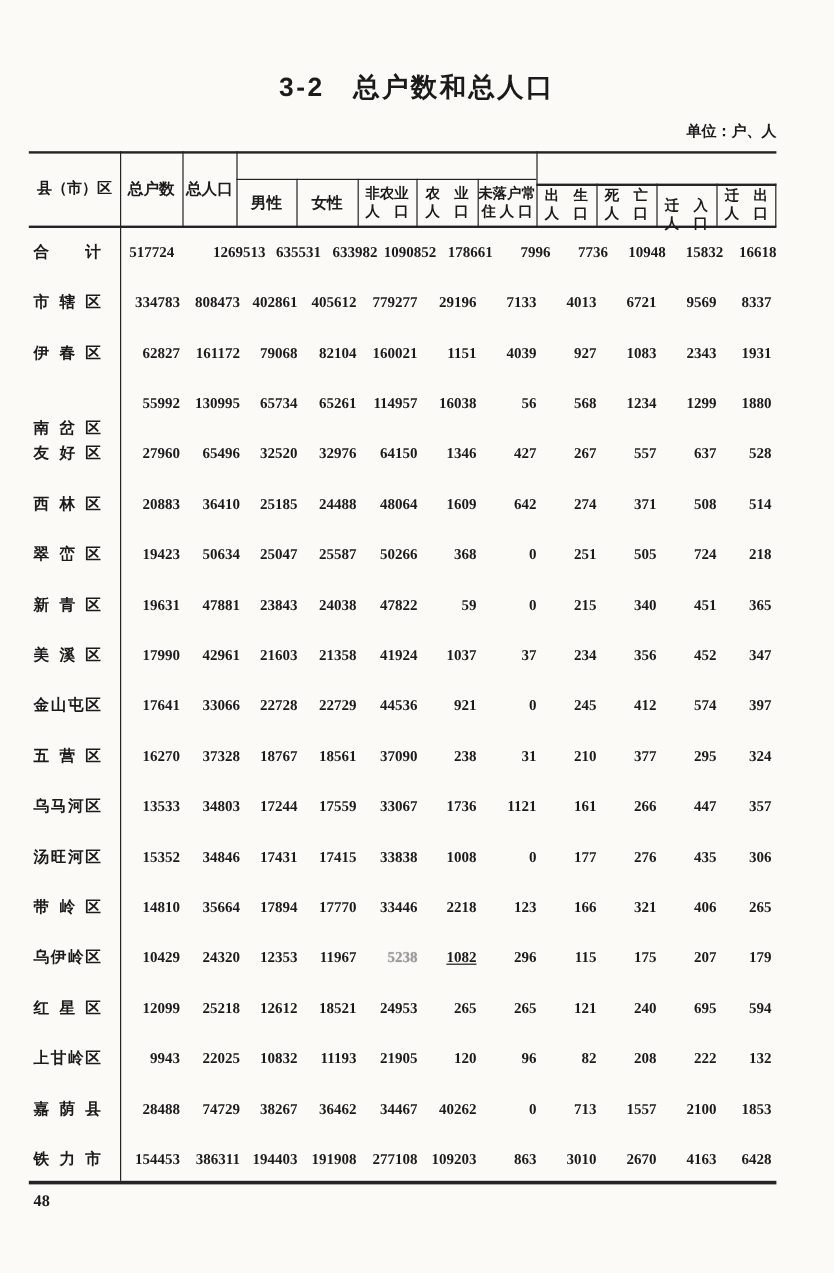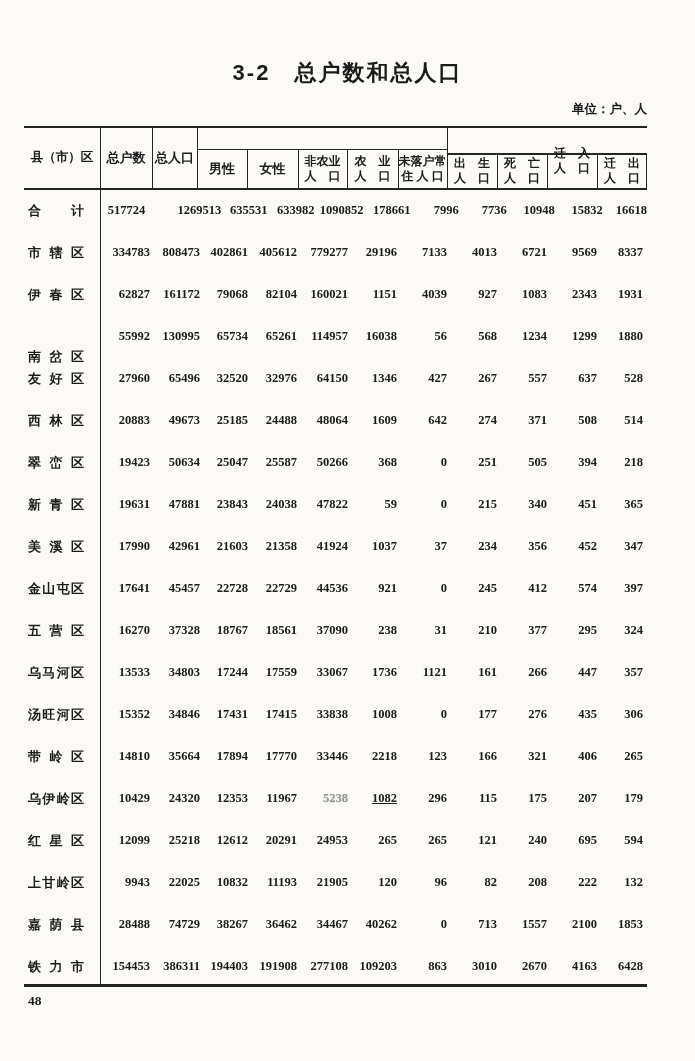--- a/index.html
+++ b/index.html
@@ -70,21 +70,21 @@
   .hc-households{left:76px;top:0;width:52px;height:63px;}
   .hc-totalpop{left:128px;top:0;width:45px;height:63px;}
   .hc-group{left:423px;top:0;width:200px;height:27px;}
   .hc-male{left:173px;top:23px;width:50px;height:40px;}
   .hc-female{left:223px;top:23px;width:51px;height:40px;}
   .hc-nonagri{left:274px;top:23px;width:49px;height:40px;}
   .hc-agri{left:323px;top:23px;width:51px;height:40px;}
   .hc-unreg{left:374px;top:23px;width:49px;height:40px;font-size:11.5px;}
   .hc-births{left:423px;top:27px;width:50px;height:36px;}
   .hc-deaths{left:473px;top:27px;width:50px;height:36px;}
-  .hc-movein{left:523px;top:9px;width:50px;height:52px;}
+  .hc-movein{left:523px;top:27px;width:50px;height:52px;}
   .hc-moveout{left:573px;top:27px;width:50px;height:36px;}
 
   
   .tbody{position:absolute;left:0;top:63px;width:623px;height:798px;}
   .trow{display:flex;height:42px;align-items:center;}
   .name-cell{width:76px;box-sizing:border-box;padding-left:4px;}
   .name-cell .nm{
     display:inline-block;width:56px;
     font-weight:bold;font-size:13px;white-space:nowrap;
     font-family:"Liberation Sans","DejaVu Sans",sans-serif;
@@ -226,21 +226,21 @@
           <div class="num" style="width: 49px;">1346</div>
           <div class="num" style="width: 50px;">427</div>
           <div class="num" style="width: 50px;">267</div>
           <div class="num" style="width: 50px;">557</div>
           <div class="num" style="width: 50px;">637</div>
           <div class="num" style="width: 46px;">528</div>
         </div>
         <div class="trow">
           <div class="name-cell"><span class="nm" style="letter-spacing: 8.5px;">西林区</span></div>
           <div class="num" style="width: 50px;">20883</div>
-          <div class="num" style="width: 50px;">49673</div>
+          <div class="num" style="width: 50px;">36410</div>
           <div class="num" style="width: 48px;">25185</div>
           <div class="num" style="width: 49px;">24488</div>
           <div class="num" style="width: 51px;">48064</div>
           <div class="num" style="width: 49px;">1609</div>
           <div class="num" style="width: 50px;">642</div>
           <div class="num" style="width: 50px;">274</div>
           <div class="num" style="width: 50px;">371</div>
           <div class="num" style="width: 50px;">508</div>
           <div class="num" style="width: 46px;">514</div>
         </div>
@@ -248,21 +248,21 @@
           <div class="name-cell"><span class="nm" style="letter-spacing: 8.5px;">翠峦区</span></div>
           <div class="num" style="width: 50px;">19423</div>
           <div class="num" style="width: 50px;">50634</div>
           <div class="num" style="width: 48px;">25047</div>
           <div class="num" style="width: 49px;">25587</div>
           <div class="num" style="width: 51px;">50266</div>
           <div class="num" style="width: 49px;">368</div>
           <div class="num" style="width: 50px;">0</div>
           <div class="num" style="width: 50px;">251</div>
           <div class="num" style="width: 50px;">505</div>
-          <div class="num" style="width: 50px;">394</div>
+          <div class="num" style="width: 50px;">724</div>
           <div class="num" style="width: 46px;">218</div>
         </div>
         <div class="trow">
           <div class="name-cell"><span class="nm" style="letter-spacing: 8.5px;">新青区</span></div>
           <div class="num" style="width: 50px;">19631</div>
           <div class="num" style="width: 50px;">47881</div>
           <div class="num" style="width: 48px;">23843</div>
           <div class="num" style="width: 49px;">24038</div>
           <div class="num" style="width: 51px;">47822</div>
           <div class="num" style="width: 49px;">59</div>
@@ -282,21 +282,21 @@
           <div class="num" style="width: 49px;">1037</div>
           <div class="num" style="width: 50px;">37</div>
           <div class="num" style="width: 50px;">234</div>
           <div class="num" style="width: 50px;">356</div>
           <div class="num" style="width: 50px;">452</div>
           <div class="num" style="width: 46px;">347</div>
         </div>
         <div class="trow">
           <div class="name-cell"><span class="nm" style="letter-spacing: 1.33333px;">金山屯区</span></div>
           <div class="num" style="width: 50px;">17641</div>
-          <div class="num" style="width: 50px;">45457</div>
+          <div class="num" style="width: 50px;">33066</div>
           <div class="num" style="width: 48px;">22728</div>
           <div class="num" style="width: 49px;">22729</div>
           <div class="num" style="width: 51px;">44536</div>
           <div class="num" style="width: 49px;">921</div>
           <div class="num" style="width: 50px;">0</div>
           <div class="num" style="width: 50px;">245</div>
           <div class="num" style="width: 50px;">412</div>
           <div class="num" style="width: 50px;">574</div>
           <div class="num" style="width: 46px;">397</div>
         </div>
@@ -368,21 +368,21 @@
           <div class="num" style="width: 50px;">115</div>
           <div class="num" style="width: 50px;">175</div>
           <div class="num" style="width: 50px;">207</div>
           <div class="num" style="width: 46px;">179</div>
         </div>
         <div class="trow">
           <div class="name-cell"><span class="nm" style="letter-spacing: 8.5px;">红星区</span></div>
           <div class="num" style="width: 50px;">12099</div>
           <div class="num" style="width: 50px;">25218</div>
           <div class="num" style="width: 48px;">12612</div>
-          <div class="num" style="width: 49px;">20291</div>
+          <div class="num" style="width: 49px;">18521</div>
           <div class="num" style="width: 51px;">24953</div>
           <div class="num" style="width: 49px;">265</div>
           <div class="num" style="width: 50px;">265</div>
           <div class="num" style="width: 50px;">121</div>
           <div class="num" style="width: 50px;">240</div>
           <div class="num" style="width: 50px;">695</div>
           <div class="num" style="width: 46px;">594</div>
         </div>
         <div class="trow">
           <div class="name-cell"><span class="nm" style="letter-spacing: 1.33333px;">上甘岭区</span></div>

